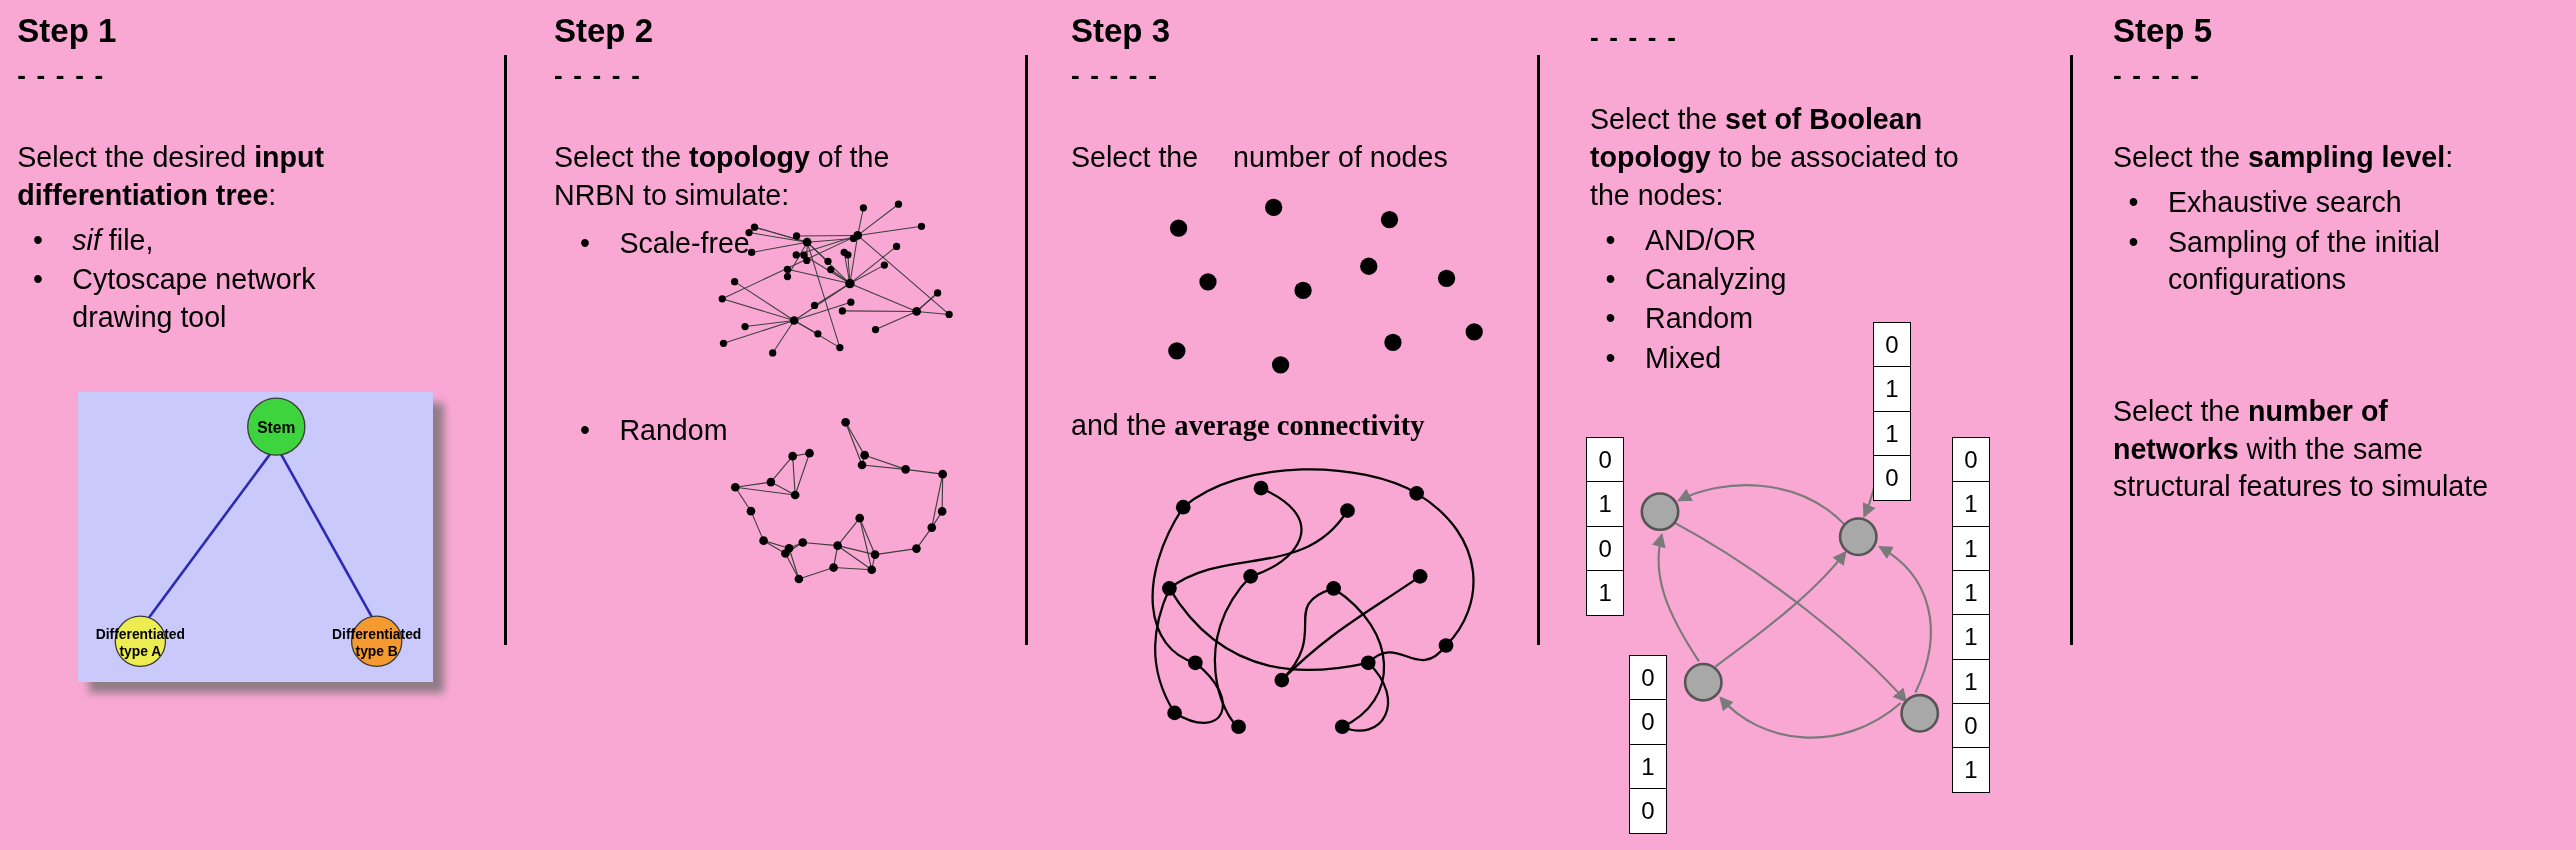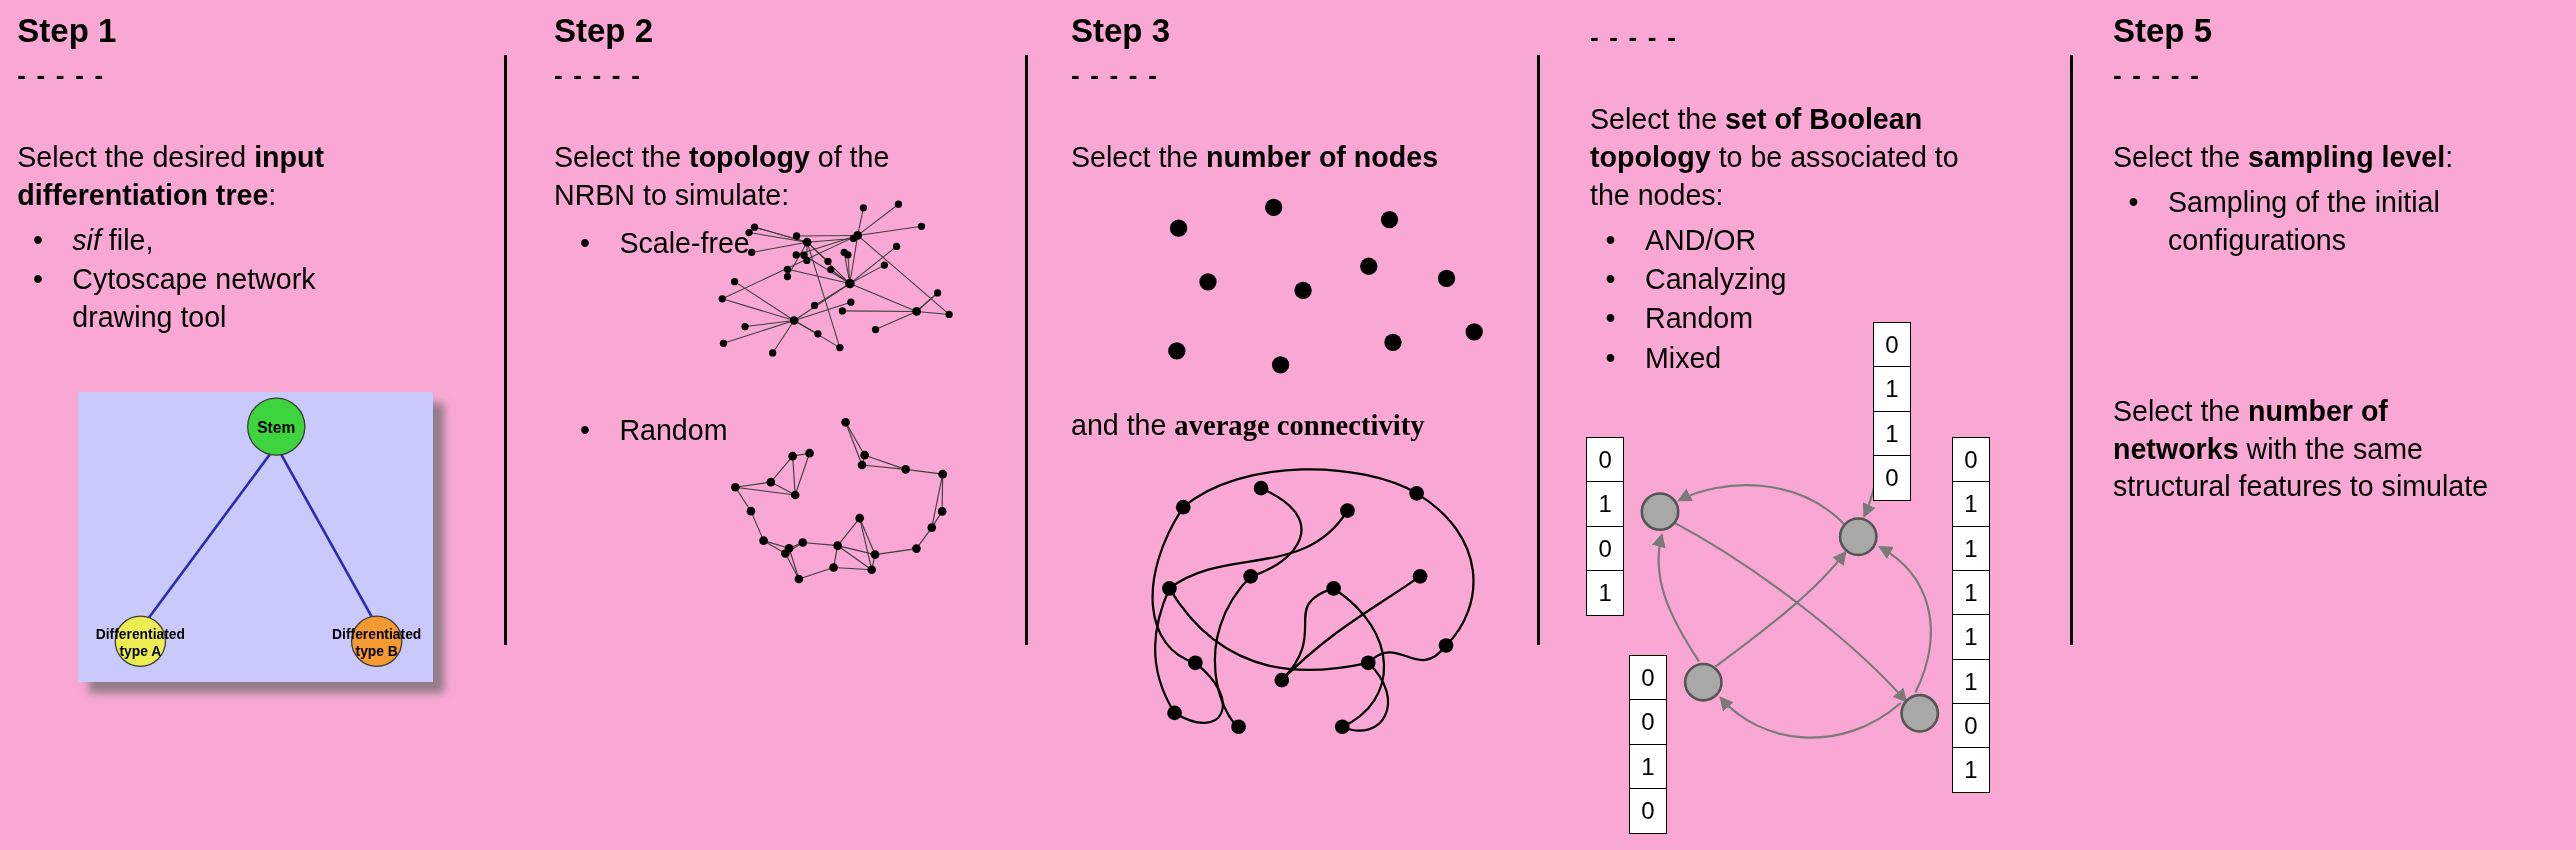--- a/index.html
+++ b/index.html
@@ -214,21 +214,21 @@
         <circle cx="179.9" cy="170.7" r="5" fill="#000"></circle>
         <circle cx="208.1" cy="77.5" r="5" fill="#000"></circle>
         <circle cx="205.4" cy="138.9" r="5" fill="#000"></circle>
         <circle cx="139.6" cy="167.0" r="5" fill="#000"></circle>
       </svg>
   </div>
 
   <div class="col" style="left:1071px;width:459px;height:658px;">
     <div class="step-title">Step 3</div>
     <div class="dashes">- - - - -</div>
-    <div class="rich intro"><span>Select the </span><span style="font-weight: bold;">number of nodes</span></div>
+    <div class="rich intro"><span>Select the </span><span style="font-weight: normal; margin-left: 27px;">number of nodes</span></div>
     <div class="rich abs" style="left:0;top:395px;"><span>and the </span><span style="font-weight: bold; font-family: Liberation Serif, serif;">average connectivity</span></div>
   </div>
   <div class="fig" style="left:1125px;top:183px;">
     <svg id="fig-dots-svg" width="376" height="208" viewBox="0 0 435 240">
         <circle cx="62" cy="52" r="10" fill="#000"></circle>
         <circle cx="172" cy="28" r="10" fill="#000"></circle>
         <circle cx="306" cy="42" r="10" fill="#000"></circle>
         <circle cx="96" cy="114" r="10" fill="#000"></circle>
         <circle cx="206" cy="124" r="10" fill="#000"></circle>
         <circle cx="282" cy="96" r="10" fill="#000"></circle>
@@ -337,20 +337,21 @@
         <div class="cell">1</div>
         <div class="cell">0</div>
       </div>
   </div>
 
   <div class="col" style="left:2113px;width:459px;height:658px;">
     <div class="step-title">Step 5</div>
     <div class="dashes">- - - - -</div>
     <div class="rich intro"><span>Select the </span><span style="font-weight: bold;">sampling level</span><span>:</span></div>
     <div class="bullets">
+      <div class="bullet"><span>Exhaustive search</span></div>
       <div class="bullet"><span>Sampling of the initial
 configurations</span></div>
     </div>
     <div class="rich abs" style="left:0;top:381px;"><span>Select the </span><span style="font-weight: bold;">number of
 networks</span><span> with the same
 structural features to simulate</span></div>
   </div>
 
 </div>
 

